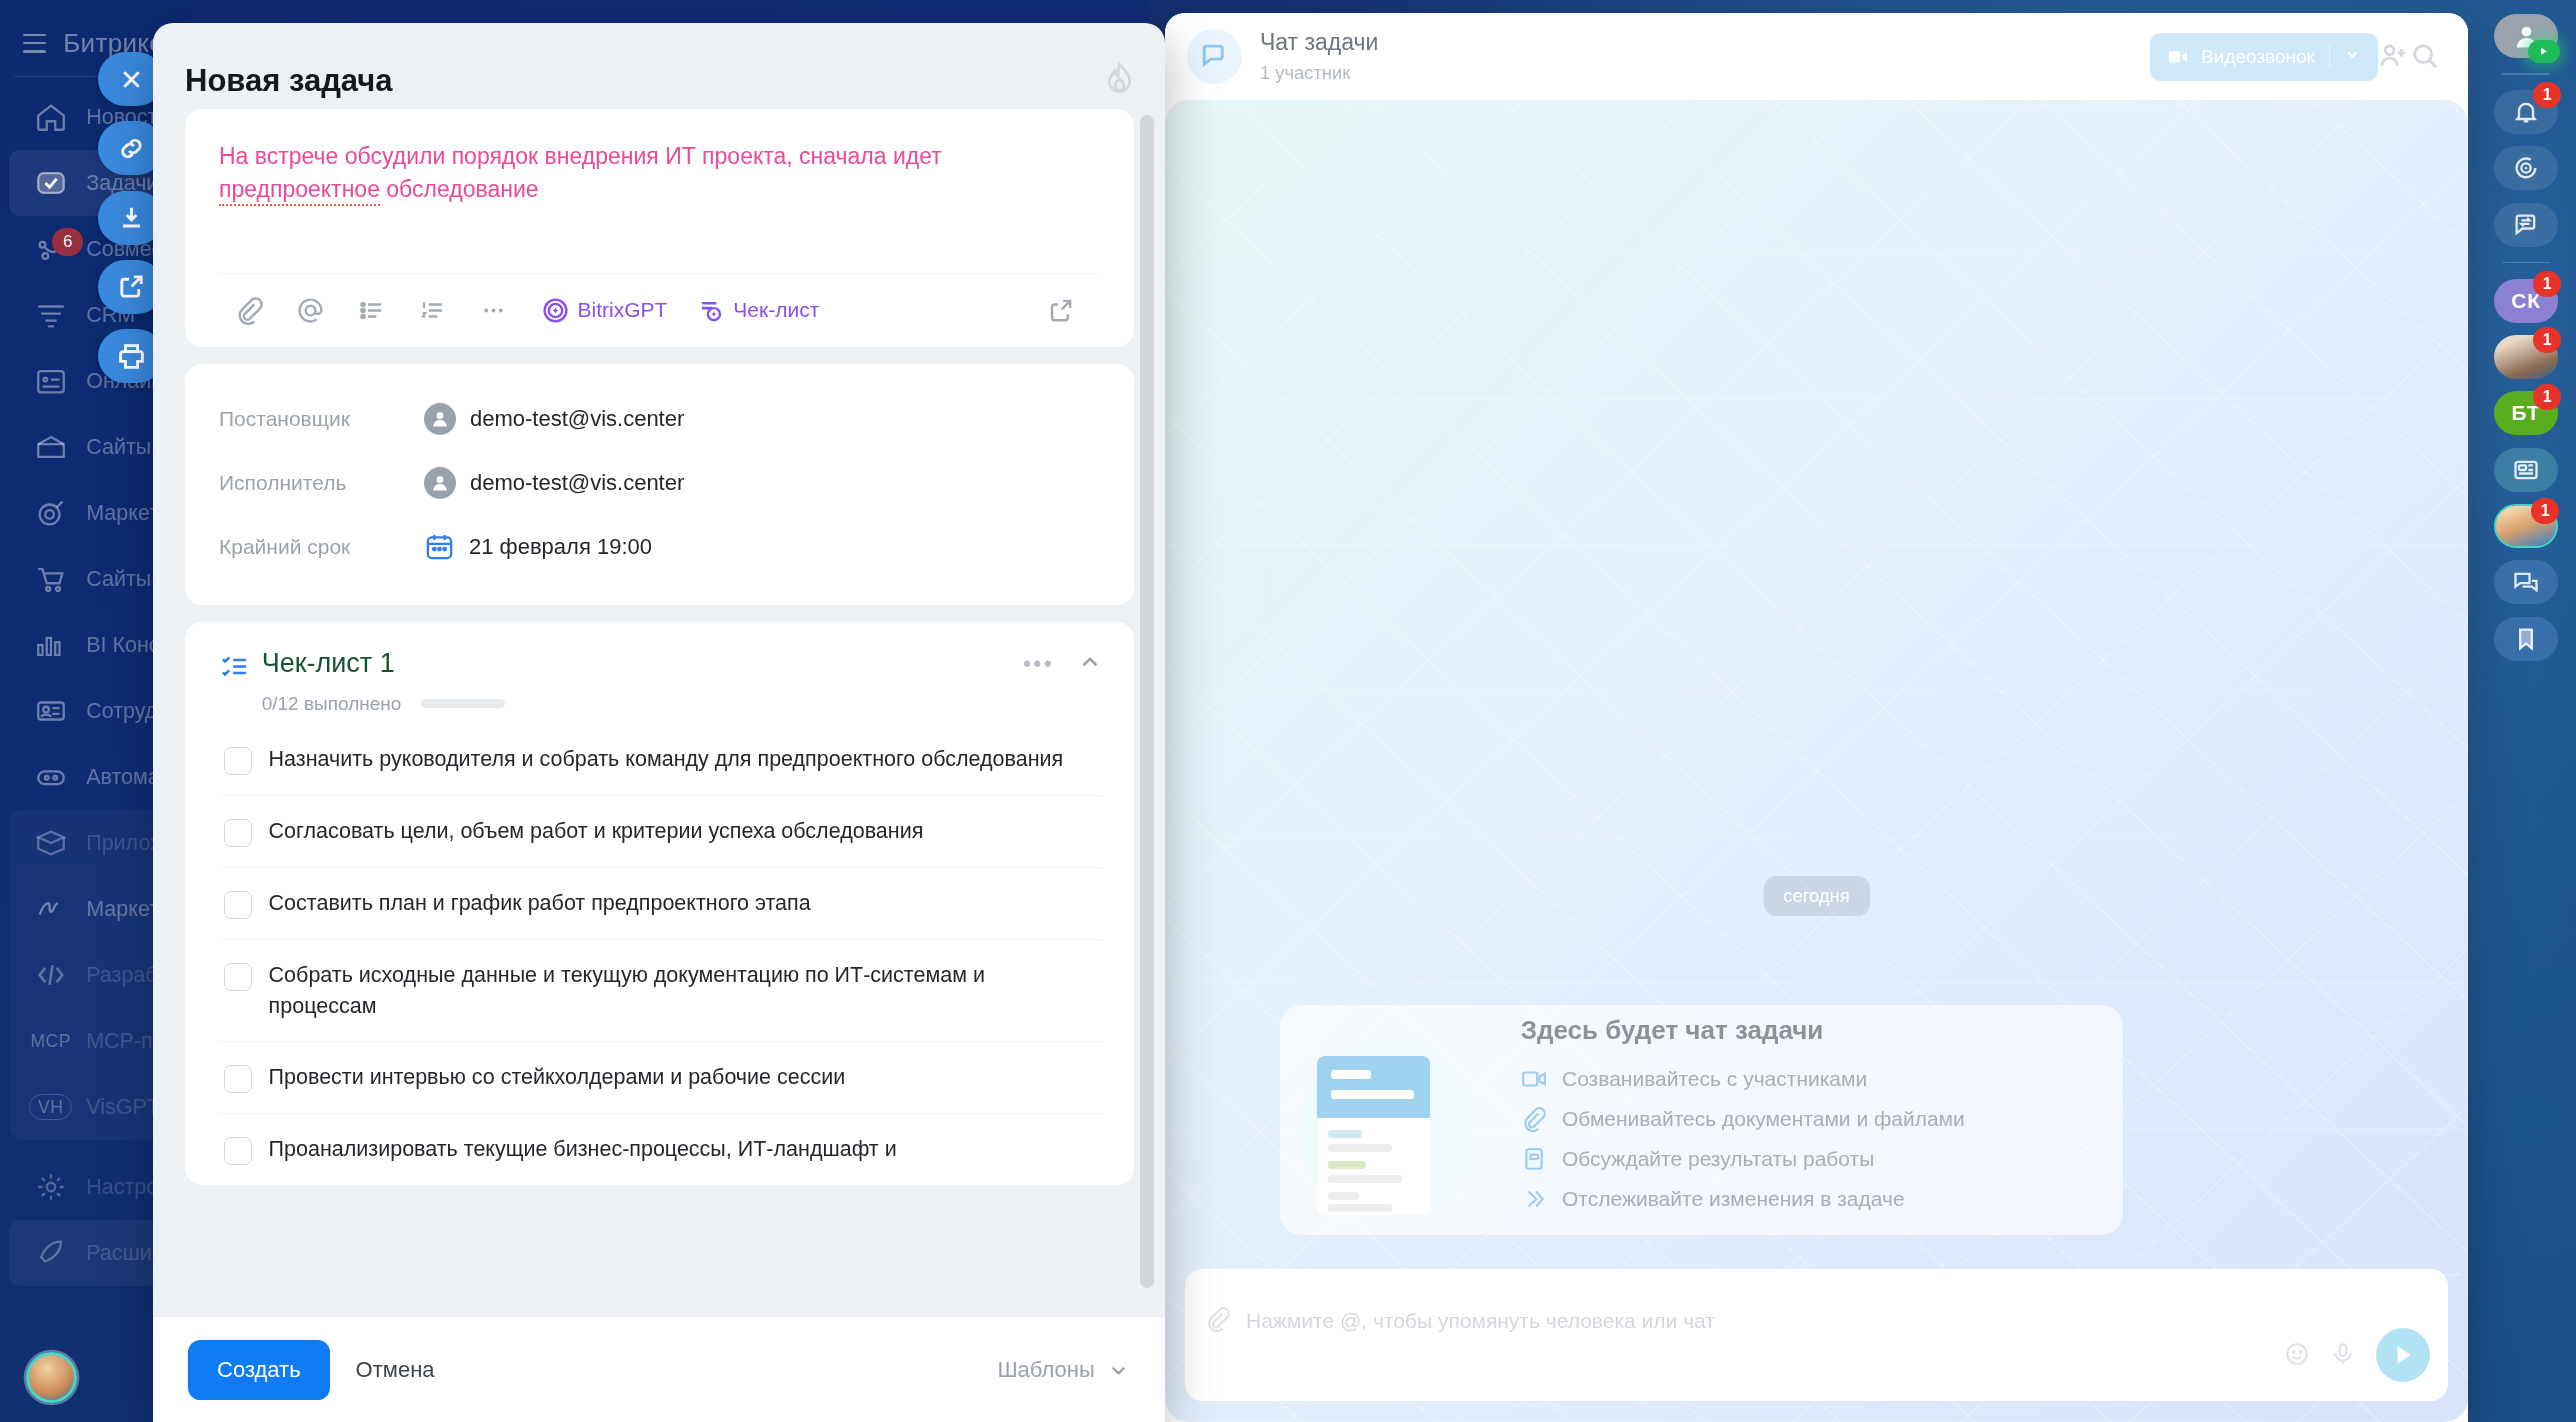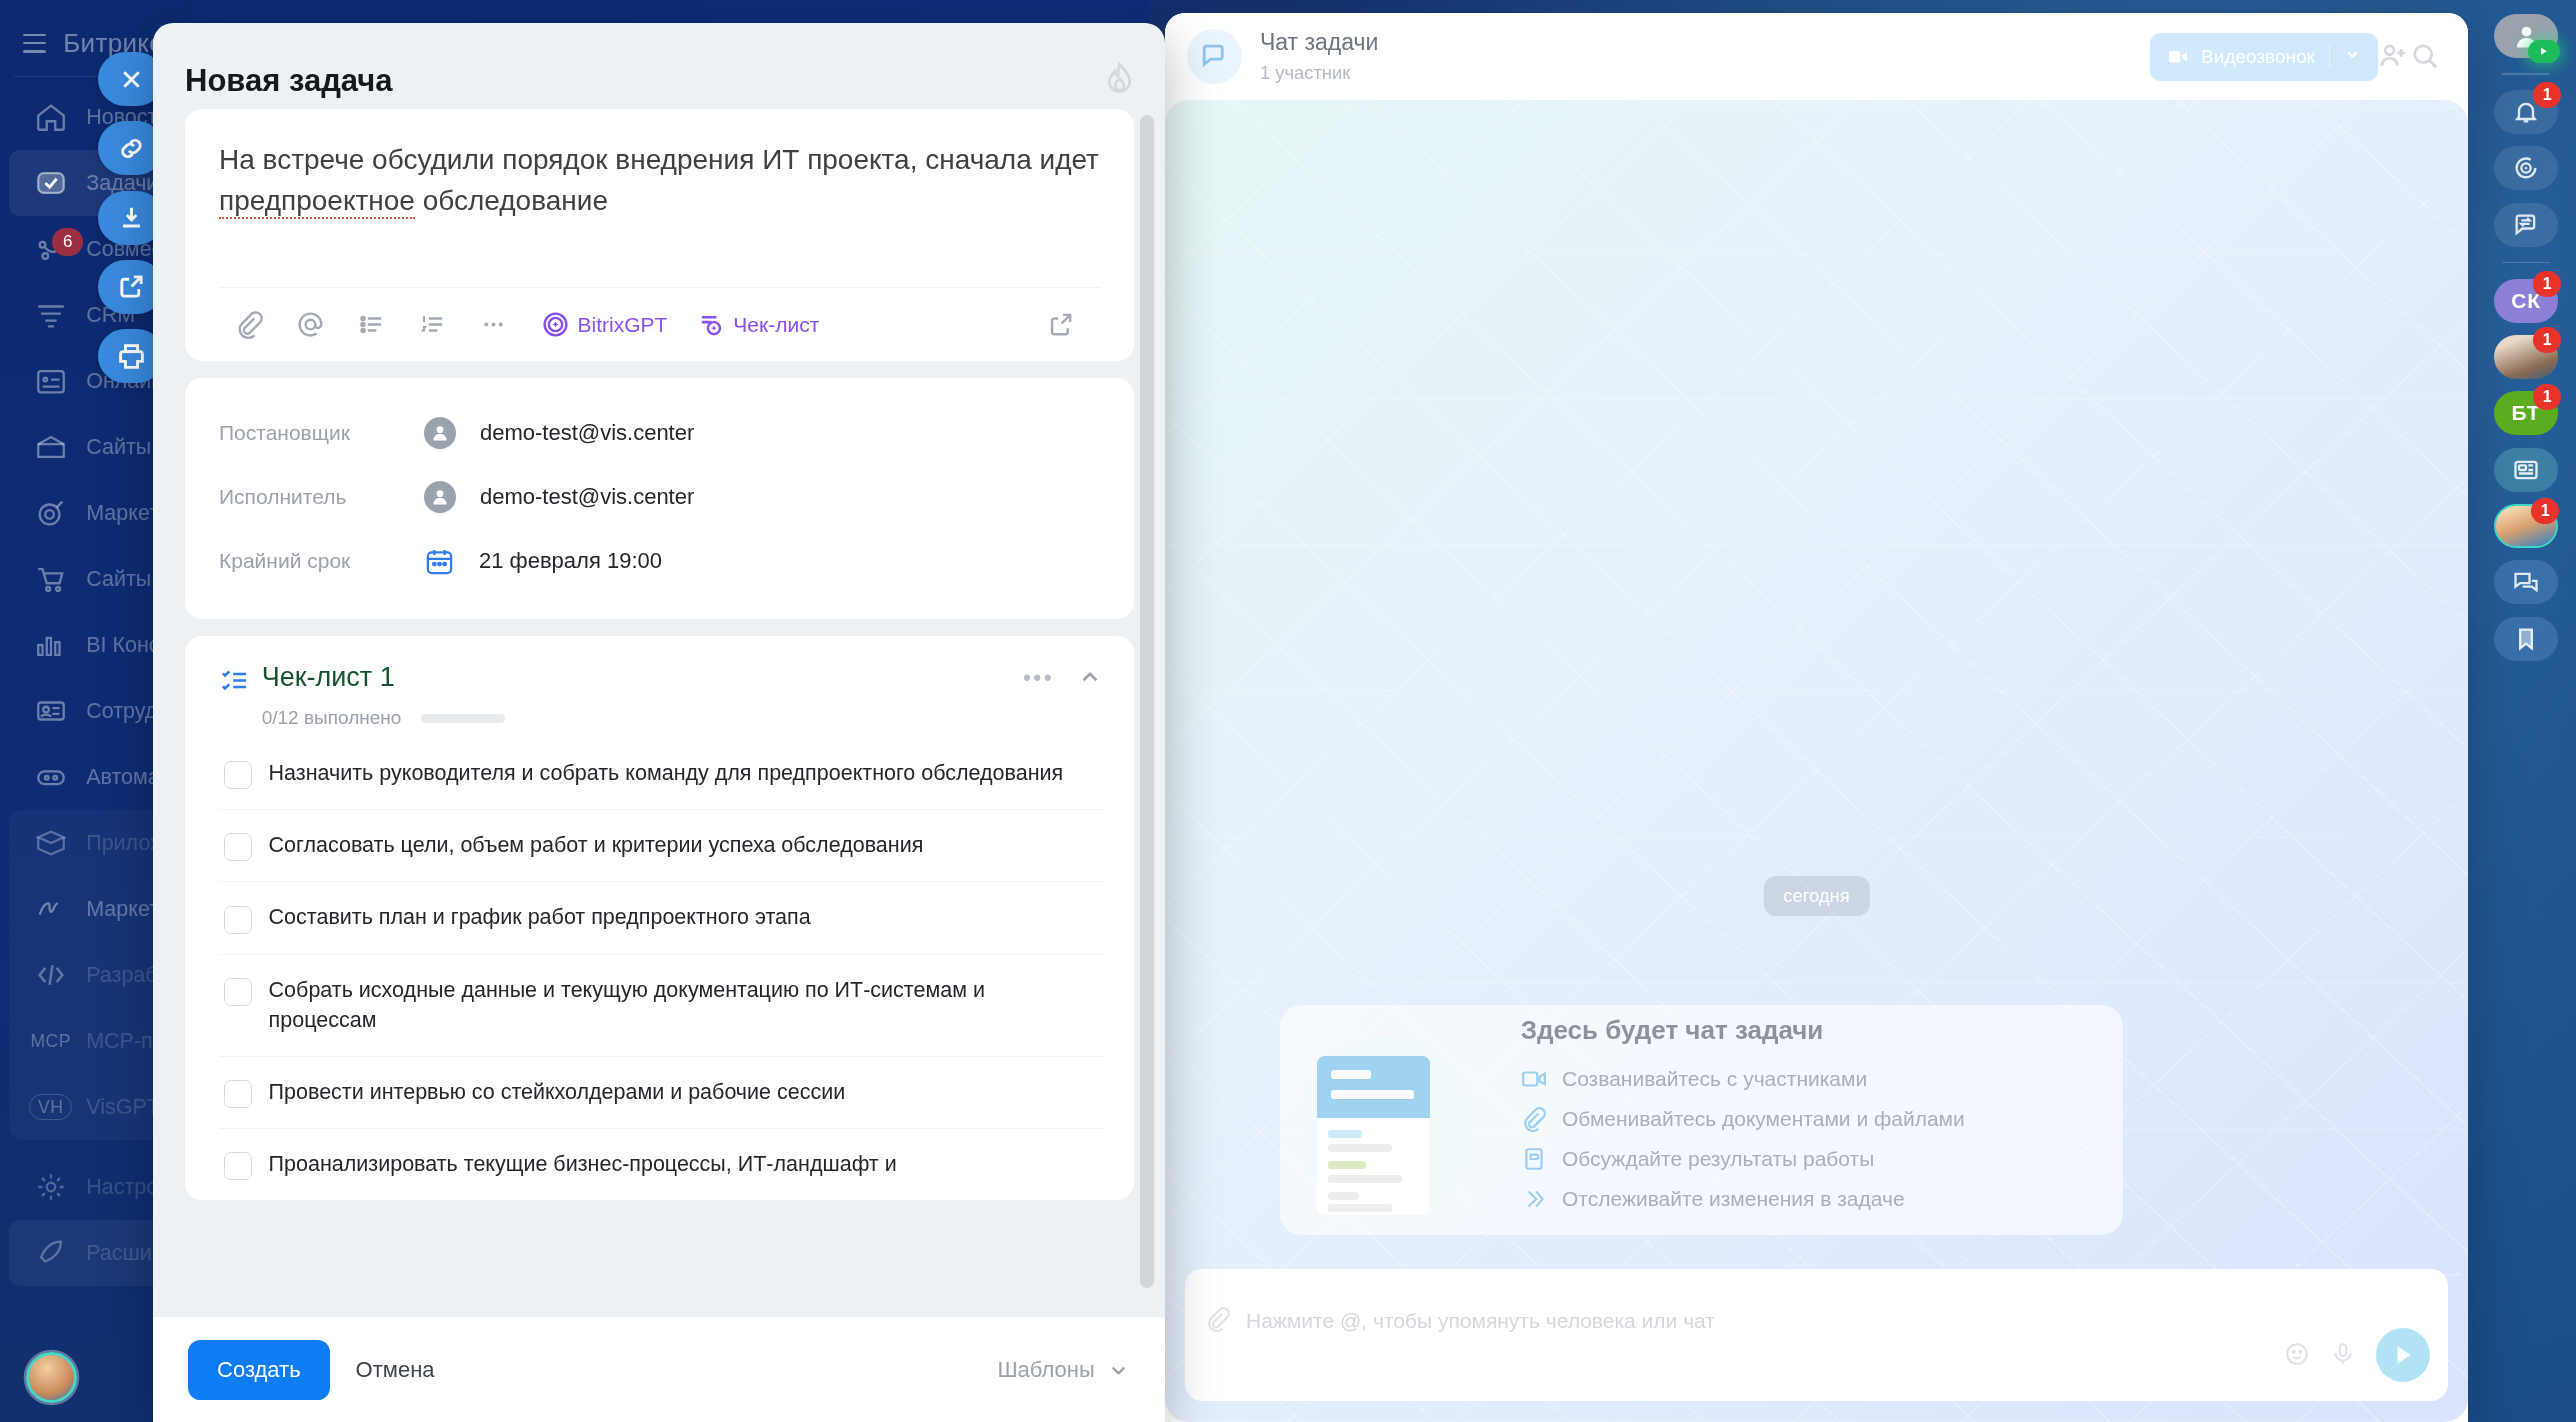--- a/index.html
+++ b/index.html
@@ -86,40 +86,40 @@
   }
   .flame { position:absolute; right:28px; top:37px; width:35px; height:40px; }
   .flame svg { width:35px; height:40px; }
 
   .modal-scroll { position:absolute; left:0; top:86px; right:0; bottom:107px; padding:0 31px 0 32px; }
 
   .card { background:#fff; border-radius:17px; margin-bottom:17px; }
 
   
   .desc-card { padding:31px 34px 0 34px; }
-  .desc-text { font-size:28px; line-height:1.45; color:#404040; }
+  .desc-text { font-size:23px; line-height:1.45; color:#ec4899; }
   .desc-text .spell {
     border-bottom:2.3px dotted #e2574c; padding-bottom:1.5px;
   }
   .desc-spacer { height:66px; }
   .desc-tools { display:flex; align-items:center; gap:0; border-top:1.5px solid #f0f2f4; height:74px; }
   .tool { width:61px; height:74px; display:flex; align-items:center; justify-content:center; color:#a3aab4; }
   .tool svg { width:29px; height:29px; fill:none; stroke:currentColor; stroke-width:2; }
   .tool-text {
     display:flex; align-items:center; gap:7.7px; color:#8a4ff0; font-size:21px;
     padding:0 12.3px; height:74px; margin-left:4.6px;
   }
   .tool-text svg { width:29px; height:29px; fill:none; stroke:#8a4ff0; stroke-width:2; }
   .tool-right { margin-left:auto; margin-right:9.2px; }
 
   
   .fields-card { padding:23px 34px 26px 34px; }
   .field-row { display:flex; align-items:center; height:64px; }
   .field-label { width:205px; color:#9ba2ac; font-size:21px; }
-  .field-val { display:flex; align-items:center; gap:24px; font-size:22px; color:#23262b; }
+  .field-val { display:flex; align-items:center; gap:14px; font-size:22px; color:#23262b; }
   .avatar-sm {
     width:32px; height:32px; border-radius:50%; background:#9aa2ae;
     display:flex; align-items:center; justify-content:center; flex:none;
   }
   .avatar-sm svg { width:20px; height:20px; fill:#fff; }
   .cal-ico { width:31px; height:31px; flex:none; }
   .cal-ico svg { width:31px; height:31px; }
 
   
   .cl-card { padding:26px 0 0 0; }

